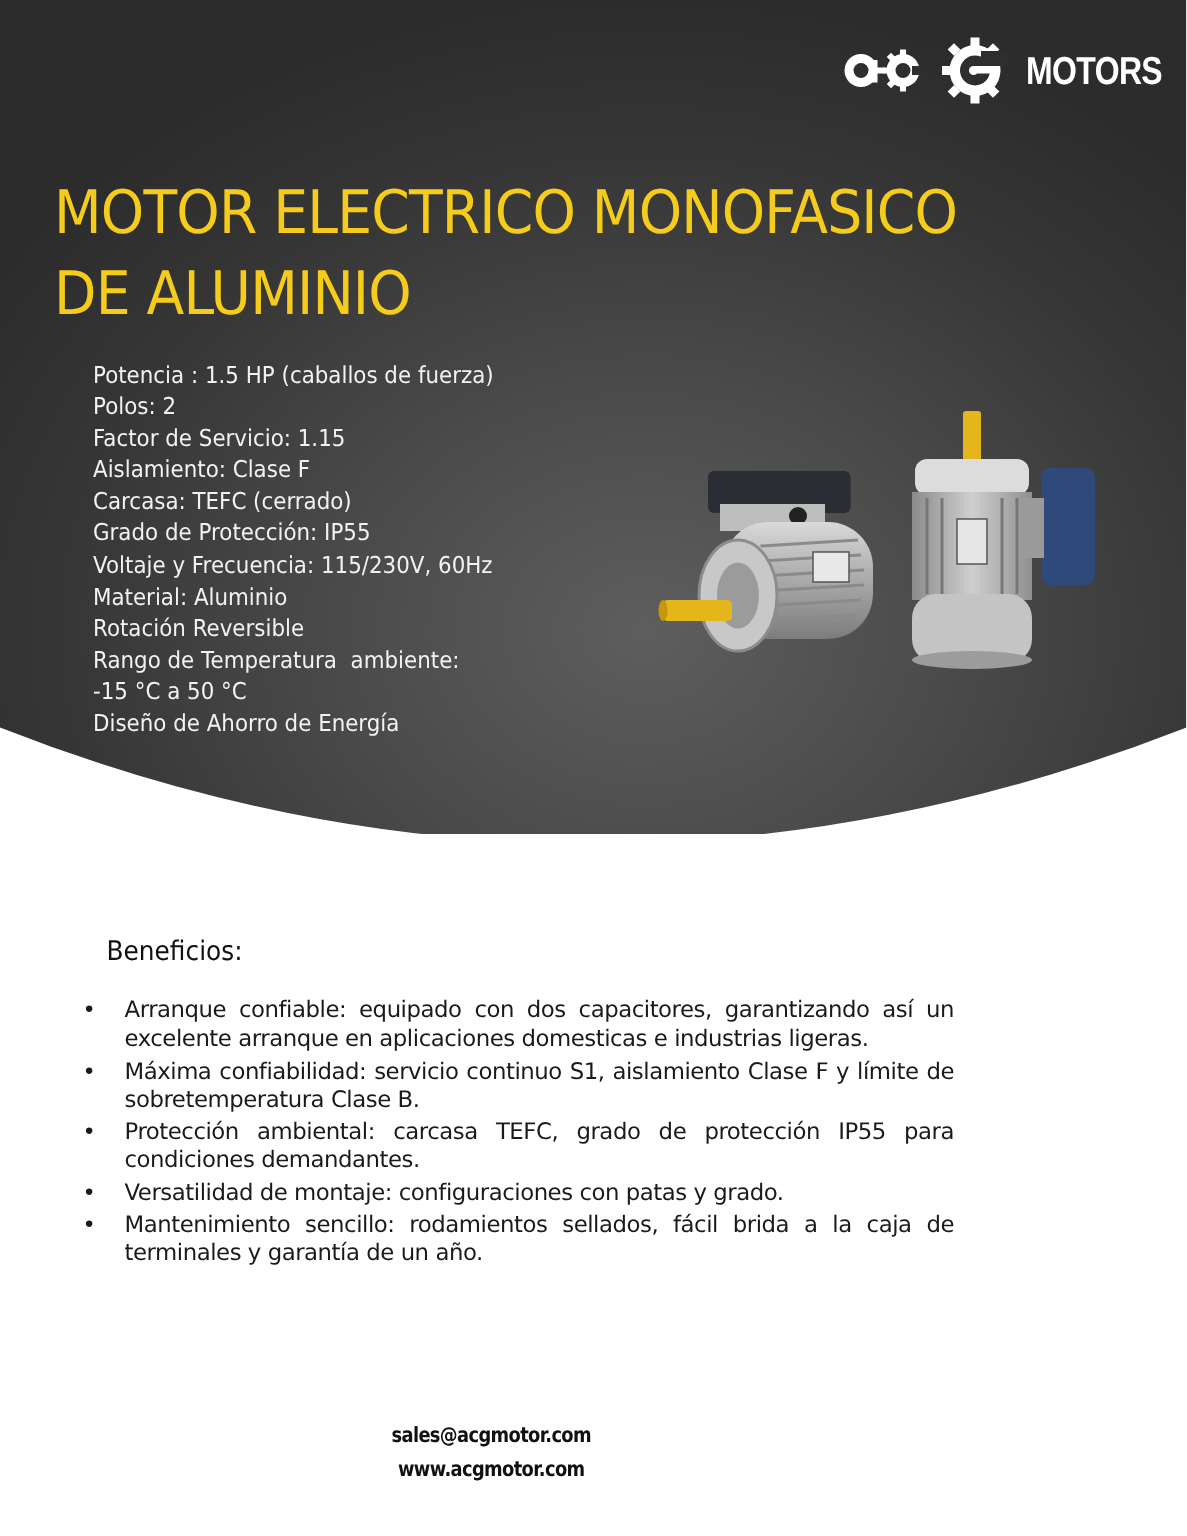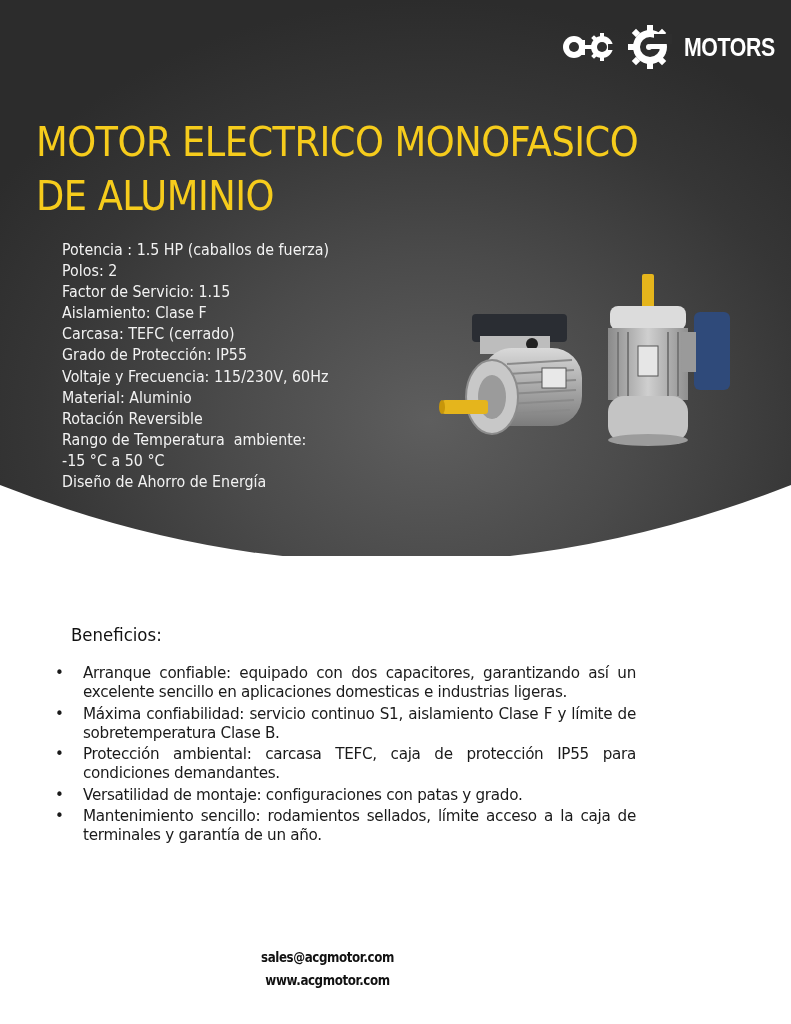--- a/index.html
+++ b/index.html
@@ -174,36 +174,36 @@
     <rect x="176" y="124" width="80" height="46" rx="16" fill="#c4c4c4"></rect>
     <ellipse cx="216" cy="168" rx="40" ry="6" fill="#9c9c9c"></ellipse>
   </g>
 </svg>
 
 <div class="benefits-heading">Beneficios:</div>
 
 <ul class="benefits">
   <li>
     <span class="bullet">•</span>
-    <span class="txt">Arranque confiable: equipado con dos capacitores, garantizando así un excelente sencillo en aplicaciones domesticas e industrias ligeras.</span>
+    <span class="txt">Arranque confiable: equipado con dos capacitores, garantizando así un excelente arranque en aplicaciones domesticas e industrias ligeras.</span>
   </li>
   <li>
     <span class="bullet">•</span>
     <span class="txt">Máxima confiabilidad: servicio continuo S1, aislamiento Clase F y límite de sobretemperatura Clase B.</span>
   </li>
   <li>
     <span class="bullet">•</span>
-    <span class="txt">Protección ambiental: carcasa TEFC, caja de protección IP55 para condiciones demandantes.</span>
+    <span class="txt">Protección ambiental: carcasa TEFC, grado de protección IP55 para condiciones demandantes.</span>
   </li>
   <li>
     <span class="bullet">•</span>
     <span class="txt">Versatilidad de montaje: configuraciones con patas y grado.</span>
   </li>
   <li>
     <span class="bullet">•</span>
-    <span class="txt">Mantenimiento sencillo: rodamientos sellados, límite acceso a la caja de terminales y garantía de un año.</span>
+    <span class="txt">Mantenimiento sencillo: rodamientos sellados, fácil brida a la caja de terminales y garantía de un año.</span>
   </li>
 </ul>
 
 <div class="contact">
   <div>sales@acgmotor.com</div>
   <div>www.acgmotor.com</div>
 </div>
 
 </body></html>

